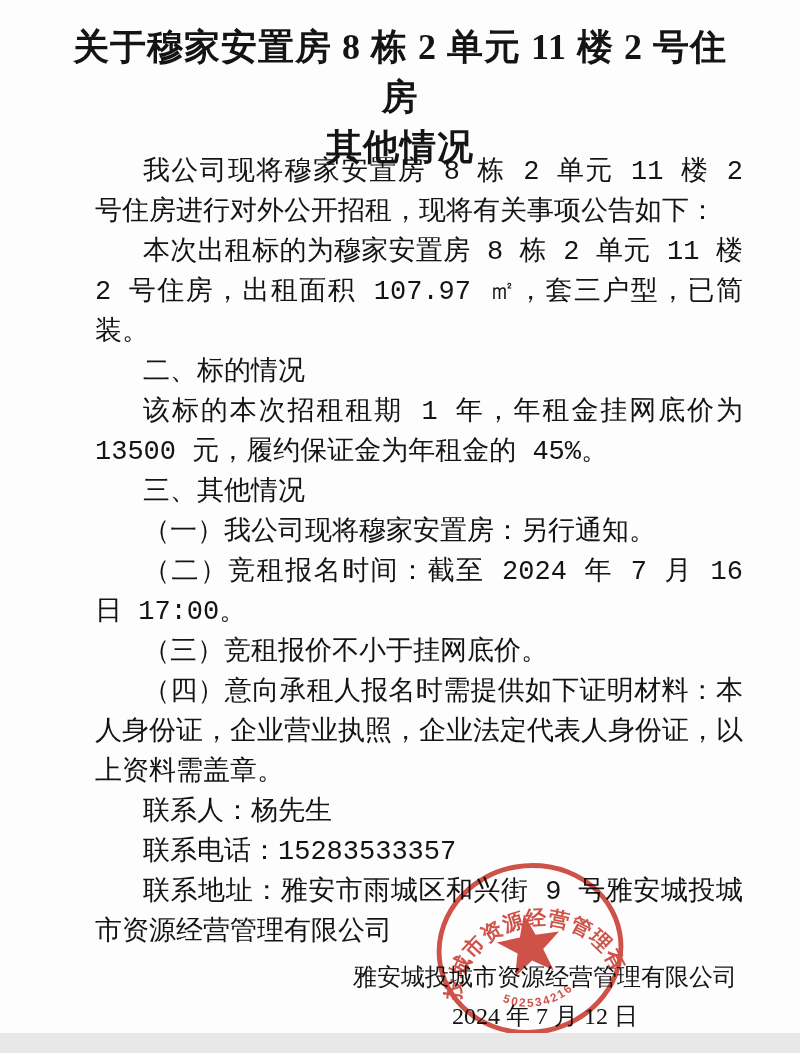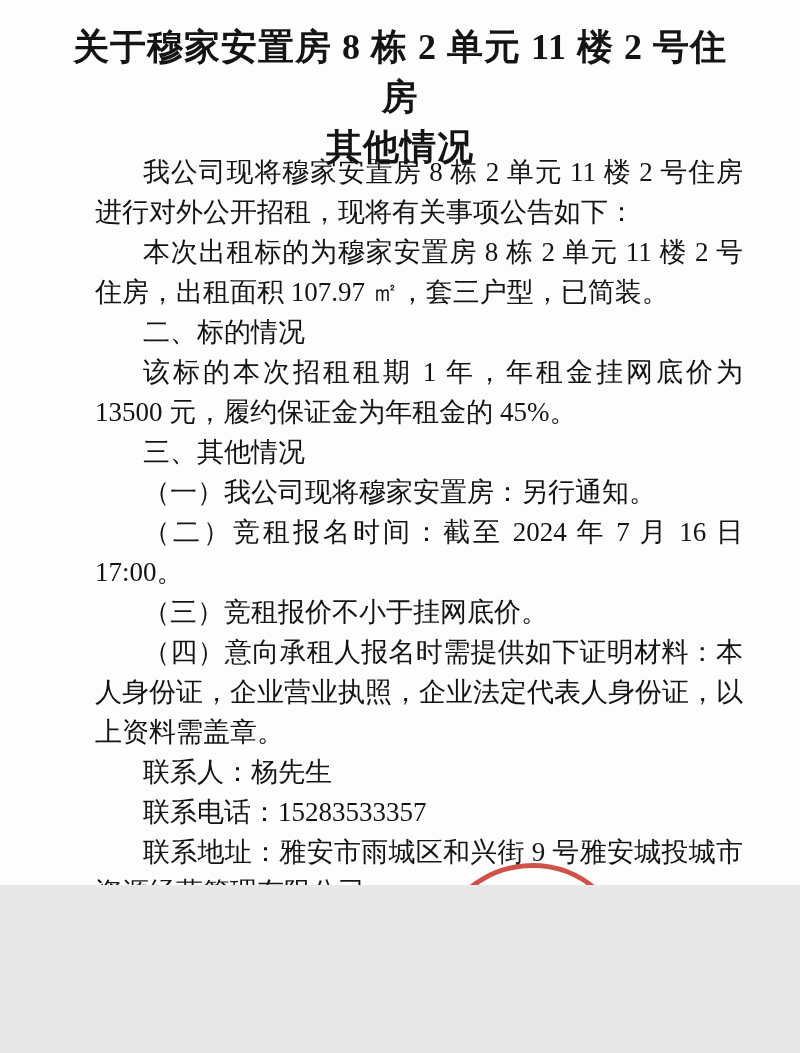--- a/index.html
+++ b/index.html
@@ -1,37 +1,38 @@
 <!DOCTYPE html>
 <html lang="zh"><head>
 <meta charset="utf-8">
 <style>
   html,body { margin:0; padding:0; background:#e8e8e8; }
   .page {
     position:relative;
-    width:800px; height:885px;
+    width:800px; height:1033px;
     margin:0 auto;
     background:#fdfdfd;
     font-family:"Liberation Serif","DejaVu Serif",serif;
     color:#141414;
     overflow:hidden;
     box-shadow:0 0 4px rgba(0,0,0,.25);
   }
   .title {
     position:absolute; top:22px; left:55px; right:55px;
     margin:0;
     text-align:center;
     font-size:36px; font-weight:bold;
     line-height:50px;
     letter-spacing:1px;
   }
   .content {
     position:absolute; top:152px; left:95px; width:648px;
     font-size:27px; line-height:40px;
     text-align:justify;
+    font-family:Liberation Mono, monospace;
   }
   .content p { margin:0; text-indent:48px; }
   .signature {
     position:absolute; top:958px; left:353px; width:384px;
     text-align:center;
     font-size:24px; line-height:39px;
     white-space:nowrap;
   }
   .stamp {
     position:absolute; left:432px; top:860px;

